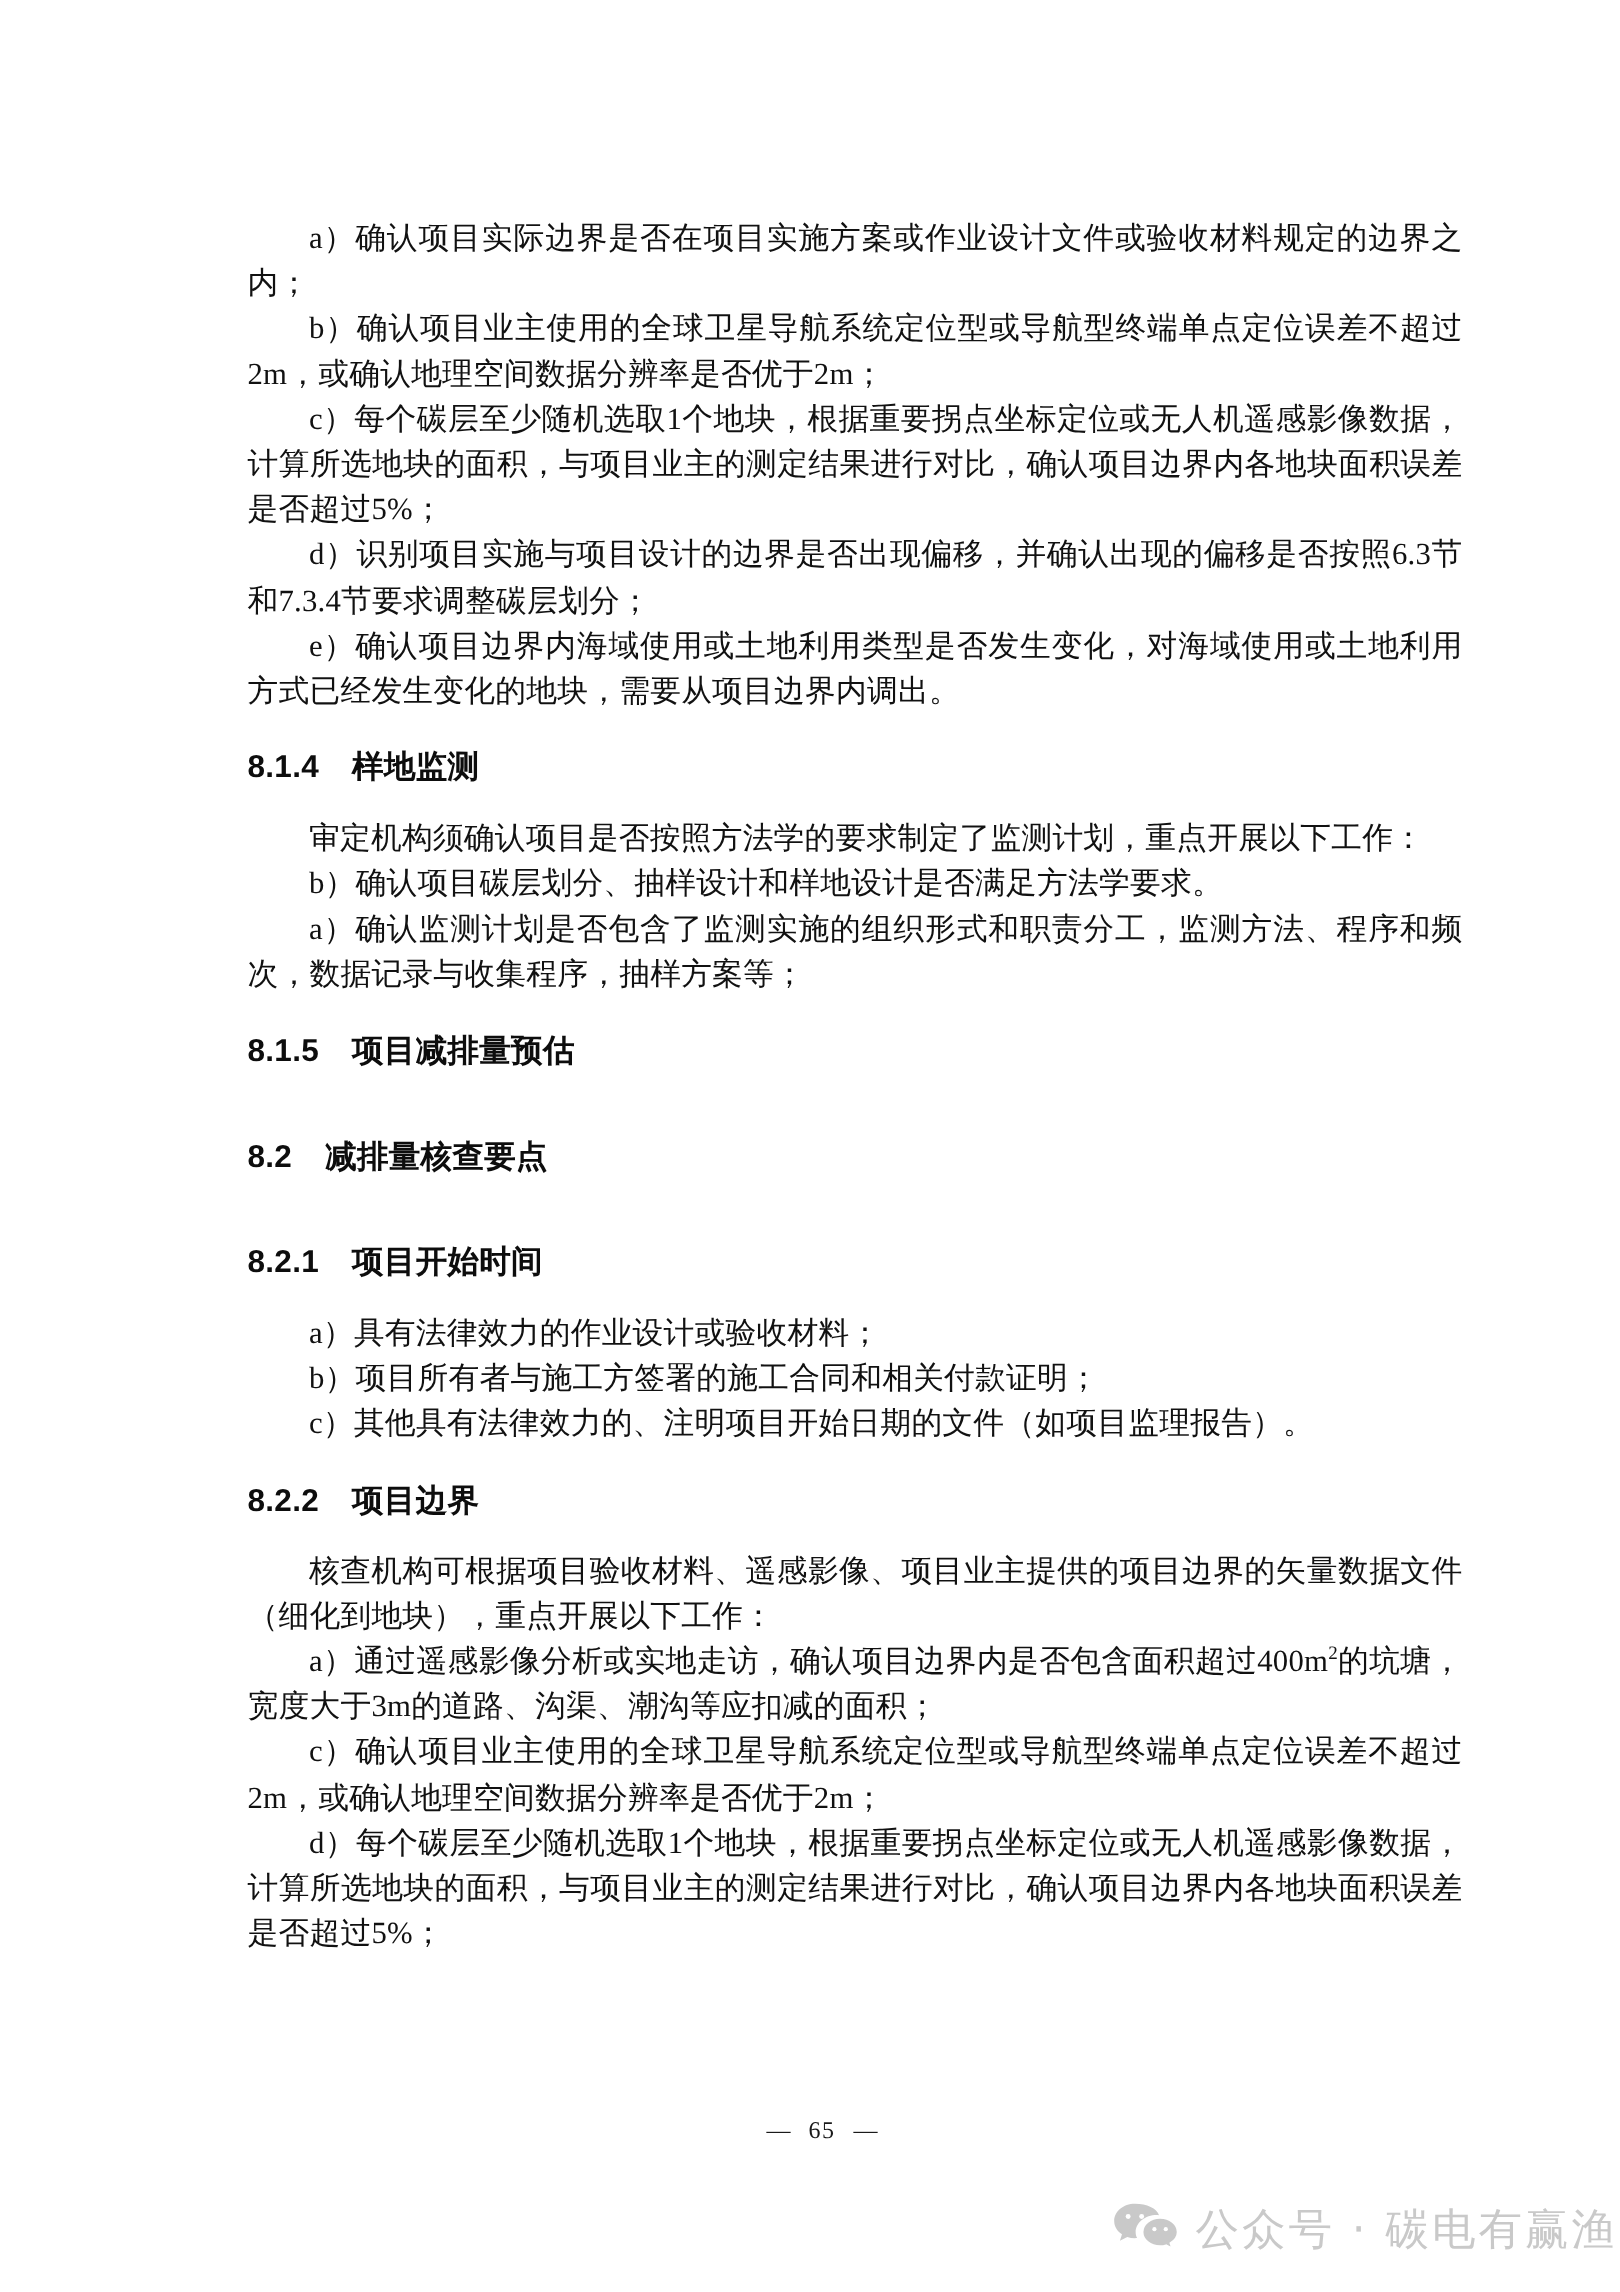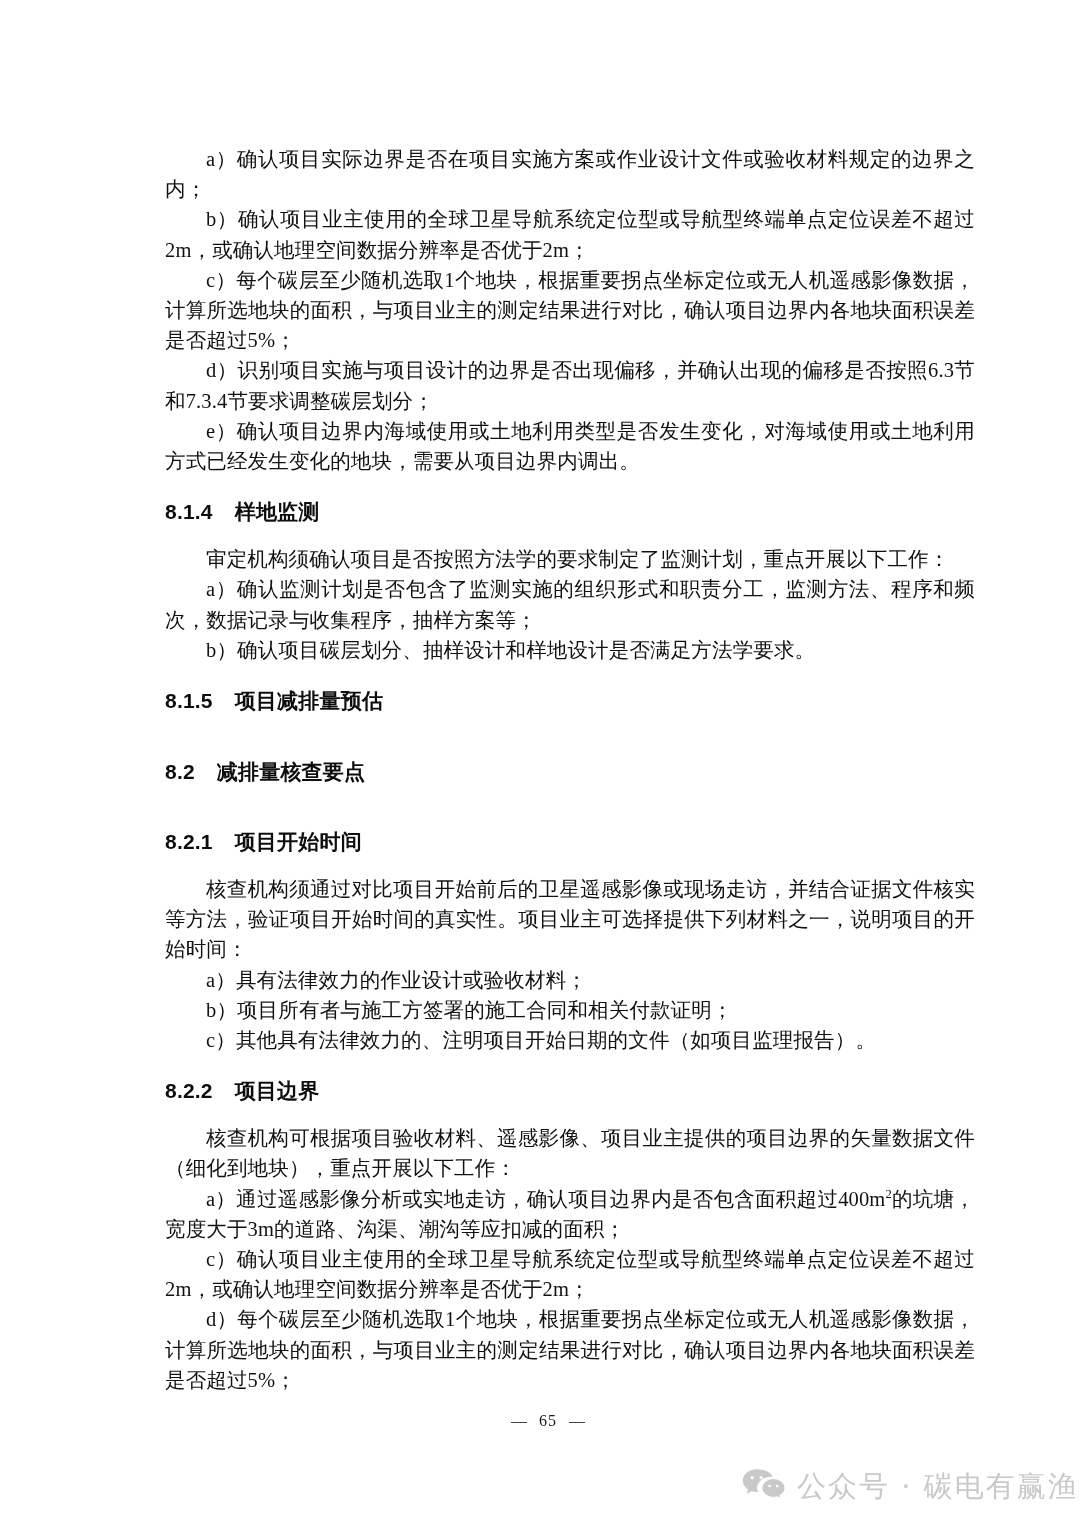--- a/index.html
+++ b/index.html
@@ -134,41 +134,40 @@
     <p class="para listitem">d）识别项目实施与项目设计的边界是否出现偏移，并确认出现的偏移是否按照6.3节和7.3.4节要求调整碳层划分；</p>
     <p class="para listitem">e）确认项目边界内海域使用或土地利用类型是否发生变化，对海域使用或土地利用方式已经发生变化的地块，需要从项目边界内调出。</p>
 
     <div class="sp-before-h3"></div>
 
     <h3 class="heading"><span class="h-num">8.1.4</span><span class="h-sp"></span><span>样地监测</span></h3>
 
     <div class="sp-after-h3"></div>
 
     <p class="para indent">审定机构须确认项目是否按照方法学的要求制定了监测计划，重点开展以下工作：</p>
+    <p class="para listitem">b）确认项目碳层划分、抽样设计和样地设计是否满足方法学要求。</p>
     <p class="para listitem">a）确认监测计划是否包含了监测实施的组织形式和职责分工，监测方法、程序和频次，数据记录与收集程序，抽样方案等；</p>
-    <p class="para listitem">b）确认项目碳层划分、抽样设计和样地设计是否满足方法学要求。</p>
 
     <div class="sp-before-h3"></div>
 
     <h3 class="heading"><span class="h-num">8.1.5</span><span class="h-sp"></span><span>项目减排量预估</span></h3>
 
     <div class="sp-after-h3"></div>
 
 
     <div class="sp-before-h2"></div>
 
     <h2 class="heading"><span class="h-num">8.2</span><span class="h-sp"></span><span>减排量核查要点</span></h2>
 
     <div class="sp-after-h2"></div>
 
     <h3 class="heading"><span class="h-num">8.2.1</span><span class="h-sp"></span><span>项目开始时间</span></h3>
 
     <div class="sp-after-h3"></div>
 
-    <p class="para indent">核查机构须通过对比项目开始前后的卫星遥感影像或现场走访，并结合证据文件核实等方法，验证项目开始时间的真实性。项目业主可选择提供下列材料之一，说明项目的开始时间：</p>
     <p class="para listitem">a）具有法律效力的作业设计或验收材料；</p>
     <p class="para listitem">b）项目所有者与施工方签署的施工合同和相关付款证明；</p>
     <p class="para listitem">c）其他具有法律效力的、注明项目开始日期的文件（如项目监理报告）。</p>
 
     <div class="sp-before-h3"></div>
 
     <h3 class="heading"><span class="h-num">8.2.2</span><span class="h-sp"></span><span>项目边界</span></h3>
 
     <div class="sp-after-h3"></div>
 

